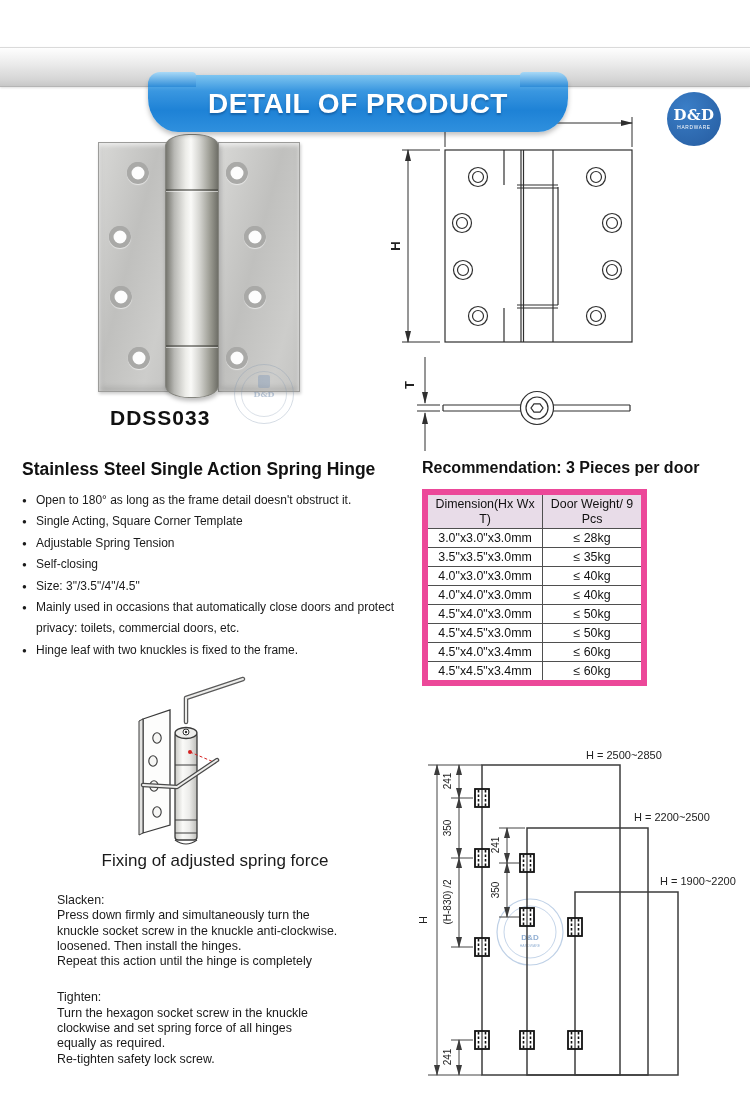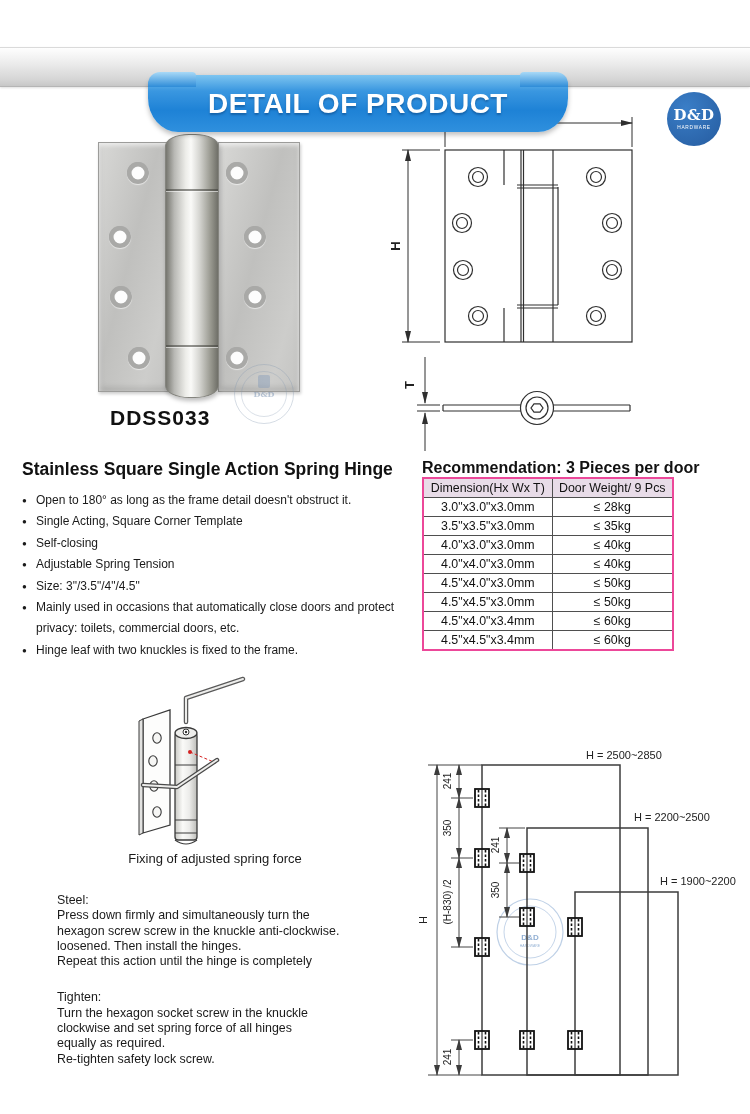--- a/index.html
+++ b/index.html
@@ -50,26 +50,26 @@
   .model{position:absolute;left:110px;top:406px;width:150px;
     font-size:21px;font-weight:bold;letter-spacing:1px;color:#111;}
   
   .features{position:absolute;left:22px;top:459px;width:396px;}
   .features h2{margin:0;font-size:17.5px;font-weight:bold;color:#111;}
   .features ul{list-style:none;margin:10px 0 0 0;padding:0;}
   .features li{position:relative;padding-left:14px;font-size:12px;line-height:21.4px;max-width:385px;}
   .features li::before{content:"●";position:absolute;left:0;top:0;font-size:8px;line-height:21.4px;}
   .recommend{position:absolute;left:422px;top:459px;width:310px;}
   .recommend h2{margin:0;font-size:16px;font-weight:bold;color:#111;}
-  .wtable{border-collapse:collapse;width:252px;border:2px solid #ec4899;}
+  .wtable{margin-top:12px;border-collapse:collapse;width:225px;border:6px solid #ec4899;}
   .wtable th,.wtable td{border:1px solid #4f4f4f;text-align:center;font-size:12.4px;font-weight:400;
     padding:1.5px 2px;height:15px;line-height:15px;color:#111;}
   .wtable th{background:#e8dce8;}
   
-  .caption{position:absolute;left:85px;top:851px;width:260px;text-align:center;font-size:13px;color:#1a1a1a;}
+  .caption{position:absolute;left:85px;top:851px;width:260px;text-align:center;font-size:17px;color:#1a1a1a;}
   .instructions{position:absolute;left:57px;top:893px;width:335px;font-size:12.4px;line-height:15.3px;color:#1a1a1a;}
   .instructions .para + .para{margin-top:21px;}
   svg{position:absolute;overflow:visible;}
   svg text{font-family:"Liberation Sans",sans-serif;}
 </style>
 </head>
 <body>
 
 <div class="page">
 
@@ -171,27 +171,27 @@
     <g stroke="#2f2f2f" stroke-width="1" fill="none">
       <line x1="27" y1="310" x2="50" y2="310"></line>
         <line x1="27" y1="316" x2="50" y2="316"></line>
       <line x1="35" y1="262" x2="35" y2="308" marker-end="url(#arrE1)"></line>
       <line x1="35" y1="356" x2="35" y2="318" marker-end="url(#arrE1)"></line>
     </g>
     <text x="24" y="290" text-anchor="middle" font-size="13" font-weight="bold" fill="#222" transform="rotate(-90 24 290)">T</text>
   </svg>
 
   <div class="features">
-    <h2>Stainless Square Single Action Spring Hinge</h2>
+    <h2>Stainless Steel Single Action Spring Hinge</h2>
     <ul>
 
     <li>Open to 180° as long as the frame detail doesn't obstruct it.</li>
         <li>Single Acting, Square Corner Template</li>
+        <li>Adjustable Spring Tension</li>
         <li>Self-closing</li>
-        <li>Adjustable Spring Tension</li>
         <li>Size: 3"/3.5"/4"/4.5"</li>
         <li>Mainly used in occasions that automatically close doors and protect privacy: toilets, commercial doors, etc.</li>
         <li>Hinge leaf with two knuckles is fixed to the frame.</li>
       </ul>
   </div>
 
   <div class="recommend">
     <h2>Recommendation: 3 Pieces per door</h2>
     <table class="wtable">
       <thead>
@@ -281,25 +281,25 @@
     <line x1="95" y1="84" x2="121" y2="95" stroke="#d42020" stroke-width="1" stroke-dasharray="3 2.2"></line>
     <g>
       <polyline points="48,117 82,119 122,92" fill="none" stroke="#4a4a4a" stroke-width="4.5" stroke-linejoin="round" stroke-linecap="round"></polyline>
       <polyline points="48,117 82,119 122,92" fill="none" stroke="#ededeb" stroke-width="2" stroke-linejoin="round" stroke-linecap="round"></polyline>
     </g>
   </svg>
   <div class="caption">Fixing of adjusted spring force</div>
 
   <div class="instructions">
     <div class="para">
-      <div>Steel:</div>
+      <div>Slacken:</div>
       <div>
 
           <div>Press down firmly and simultaneously turn the</div>
-          <div>hexagon screw screw in the knuckle anti-clockwise.</div>
+          <div>knuckle socket screw in the knuckle anti-clockwise.</div>
           <div>loosened. Then install the hinges.</div>
           <div>Repeat this action until the hinge is completely</div>
         </div>
     </div>
     <div class="para">
       <div>Tighten:</div>
       <div>
 
       <div>Turn the hexagon socket screw in the knuckle</div>
           <div>clockwise and set spring force of all hinges</div>

